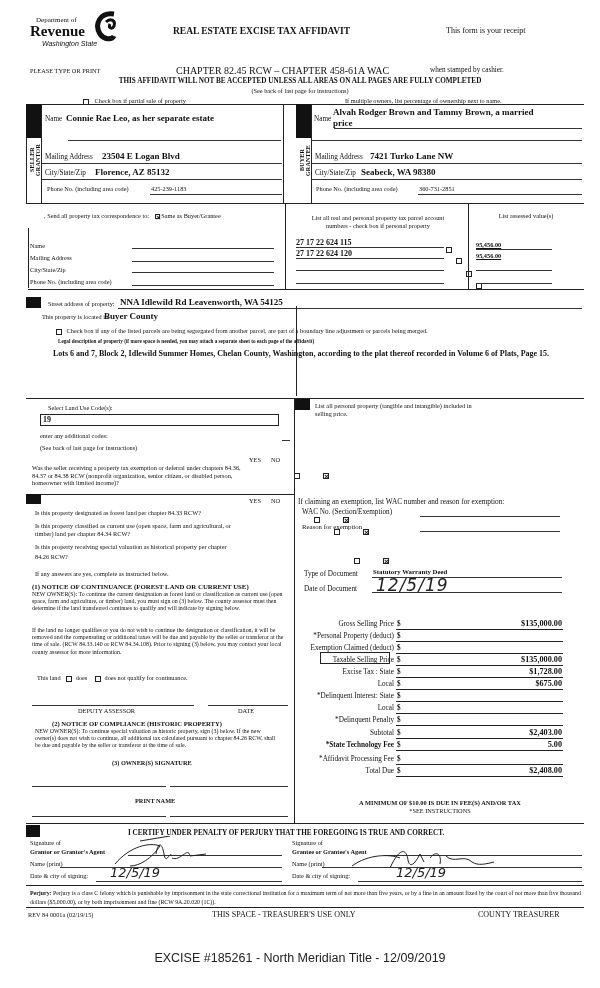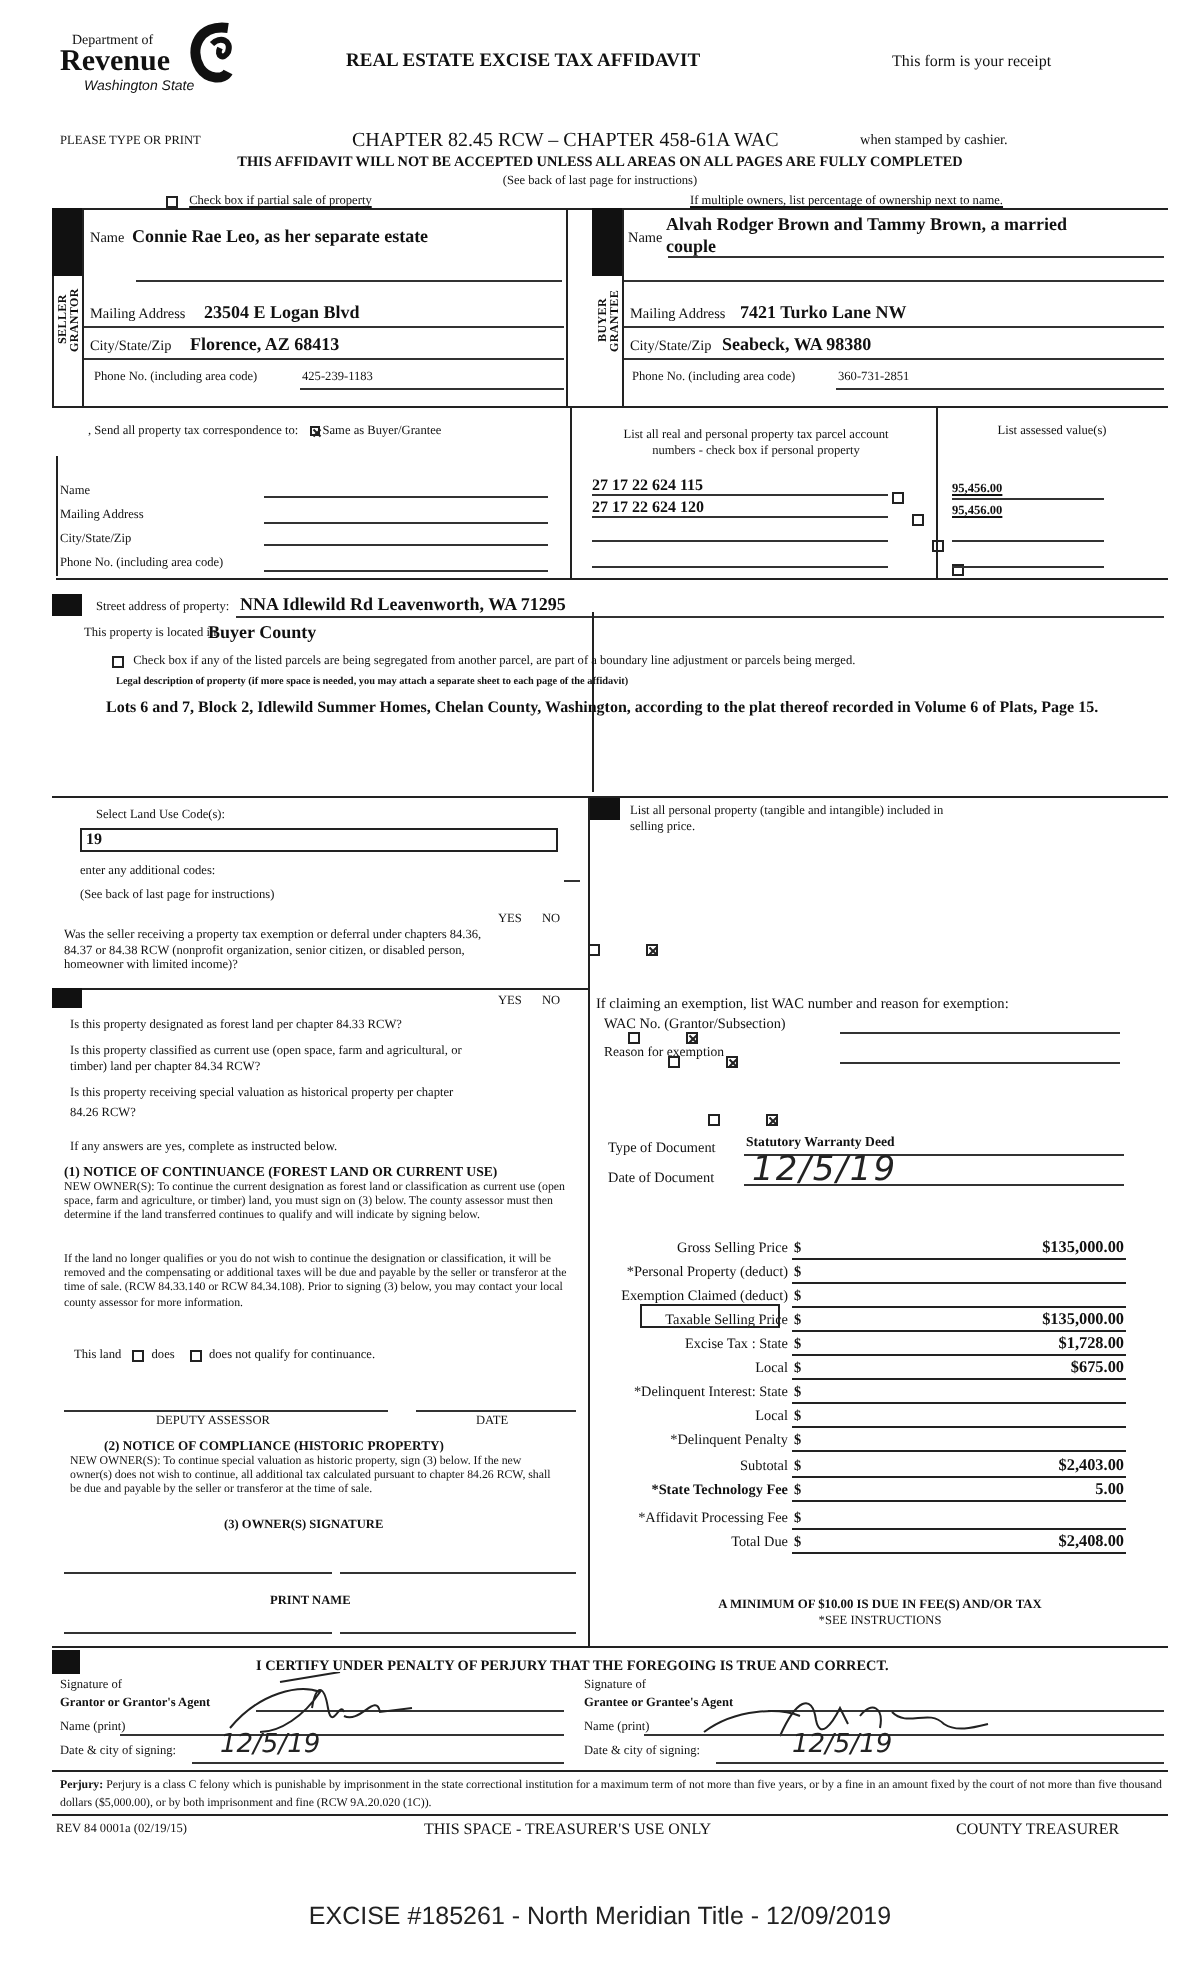--- a/index.html
+++ b/index.html
@@ -63,34 +63,34 @@
 <div class="abs vlabel" style="left:29px;top:140px;height:40px;width:10px;">SELLER GRANTOR</div>
 <div class="abs" style="left:41px;top:104px;width:1px;height:100px;background:#222;"></div>
 
 <div class="abs t7" style="left:45px;top:115px;">Name</div>
 <div class="abs b t9" style="left:66px;top:113px;">Connie Rae Leo, as her separate estate</div>
 <div class="abs" style="left:68px;top:140px;width:213px;border-top:1px solid #333;"></div>
 <div class="abs t7" style="left:45px;top:153px;">Mailing Address</div>
 <div class="abs b t9" style="left:102px;top:151px;">23504 E Logan Blvd</div>
 <div class="abs" style="left:42px;top:163px;width:240px;border-top:1px solid #333;"></div>
 <div class="abs t7" style="left:45px;top:169px;">City/State/Zip</div>
-<div class="abs b t9" style="left:95px;top:167px;">Florence, AZ  68413</div>
+<div class="abs b t9" style="left:95px;top:167px;">Florence, AZ  85132</div>
 <div class="abs" style="left:42px;top:179px;width:240px;border-top:1px solid #333;"></div>
 <div class="abs t6" style="left:47px;top:185px;">Phone No. (including area code)</div>
 <div class="abs t6" style="left:151px;top:185px;">425-239-1183</div>
 <div class="abs" style="left:150px;top:194px;width:132px;border-top:1px solid #333;"></div>
 
 <div class="abs" style="left:283px;top:104px;width:1px;height:100px;background:#222;"></div>
 <div class="abs blk" style="left:296px;top:104px;width:15px;height:34px;"></div>
 <div class="abs vlabel" style="left:299px;top:140px;height:40px;width:10px;">BUYER GRANTEE</div>
 <div class="abs" style="left:311px;top:104px;width:1px;height:100px;background:#222;"></div>
 
 <div class="abs t7" style="left:314px;top:115px;">Name</div>
 <div class="abs b t9" style="left:333px;top:107px;">Alvah Rodger Brown and Tammy Brown, a married</div>
-<div class="abs b t9" style="left:333px;top:118px;">couple</div>
+<div class="abs b t9" style="left:333px;top:118px;">price</div>
 <div class="abs" style="left:334px;top:128px;width:248px;border-top:1px solid #333;"></div>
 <div class="abs" style="left:312px;top:140px;width:270px;border-top:1px solid #333;"></div>
 <div class="abs t7" style="left:315px;top:153px;">Mailing Address</div>
 <div class="abs b t9" style="left:370px;top:151px;">7421 Turko Lane NW</div>
 <div class="abs" style="left:312px;top:163px;width:270px;border-top:1px solid #333;"></div>
 <div class="abs t7" style="left:315px;top:169px;">City/State/Zip</div>
 <div class="abs b t9" style="left:361px;top:167px;">Seabeck, WA  98380</div>
 <div class="abs" style="left:312px;top:179px;width:270px;border-top:1px solid #333;"></div>
 <div class="abs t6" style="left:316px;top:185px;">Phone No. (including area code)</div>
 <div class="abs t6" style="left:419px;top:185px;">360-731-2851</div>
@@ -134,21 +134,21 @@
 <div class="abs" style="left:296px;top:270px;width:148px;border-top:1px solid #333;"></div>
 <span class="abs cb" style="left:446px;top:264px;"></span>
 <div class="abs" style="left:476px;top:270px;width:76px;border-top:1px solid #333;"></div>
 <div class="abs" style="left:296px;top:283px;width:148px;border-top:1px solid #333;"></div>
 <span class="abs cb" style="left:446px;top:276px;"></span>
 <div class="abs" style="left:476px;top:283px;width:76px;border-top:1px solid #333;"></div>
 
 
 <div class="abs blk" style="left:26px;top:297px;width:15px;height:11px;"></div>
 <div class="abs t6" style="left:48px;top:300px;">Street address of property:</div>
-<div class="abs b t9" style="left:120px;top:297px;">NNA Idlewild Rd Leavenworth, WA  71295</div>
+<div class="abs b t9" style="left:120px;top:297px;">NNA Idlewild Rd Leavenworth, WA  54125</div>
 <div class="abs" style="left:118px;top:308px;width:464px;border-top:1px solid #333;"></div>
 <div class="abs t6" style="left:42px;top:313px;">This property is located in</div>
 <div class="abs b t9" style="left:104px;top:311px;">Buyer County</div>
 <div class="abs" style="left:296px;top:306px;width:1px;height:90px;background:#222;"></div>
 
 <div class="abs t6" style="left:56px;top:327px;width:530px;">
   <span class="cb"></span>
   <span style="margin-left:3px;">Check box if any of the listed parcels are being segregated from another parcel, are part of a boundary line adjustment or parcels being merged.</span>
 </div>
 <div class="abs b" style="left:58px;top:338px;font-size:5.2px;">Legal description of property (if more space is needed, you may attach a separate sheet to each page of the affidavit)</div>
@@ -217,21 +217,21 @@
 <div class="abs b t6" style="left:135px;top:797px;font-size:6.3px;">PRINT NAME</div>
 <div class="abs" style="left:32px;top:816px;width:134px;border-top:1px solid #333;"></div>
 <div class="abs" style="left:170px;top:816px;width:118px;border-top:1px solid #333;"></div>
 
 
 <div class="abs blk" style="left:295px;top:399px;width:15px;height:11px;"></div>
 <div class="abs t6" style="left:315px;top:402px;width:170px;">List all personal property (tangible and intangible) included in selling price.</div>
 <div class="abs" style="left:315px;top:420px;width:268px;height:72px;"></div>
 
 <div class="abs t7" style="left:298px;top:497px;font-size:7.3px;">If claiming an exemption, list WAC number and reason for exemption:</div>
-<div class="abs t7" style="left:302px;top:508px;">WAC No. (Grantor/Subsection)</div>
+<div class="abs t7" style="left:302px;top:508px;">WAC No. (Section/Exemption)</div>
 <div class="abs" style="left:420px;top:516px;width:140px;border-top:1px solid #333;"></div>
 <div class="abs t6" style="left:302px;top:523px;font-size:6.8px;">Reason for exemption</div>
 <div class="abs" style="left:420px;top:531px;width:140px;border-top:1px solid #333;"></div>
 
 <div class="abs t7" style="left:304px;top:570px;">Type of Document</div>
 <div class="abs b t6" style="left:373px;top:568px;font-size:6.8px;">Statutory Warranty Deed</div>
 <div class="abs" style="left:372px;top:577px;width:190px;border-top:1px solid #333;"></div>
 <div class="abs t7" style="left:304px;top:585px;">Date of Document</div>
 <div class="abs sig" style="left:376px;top:575px;font-size:17px;letter-spacing:1px;">12/5/19</div>
 <div class="abs" style="left:372px;top:592px;width:190px;border-top:1px solid #333;"></div>

